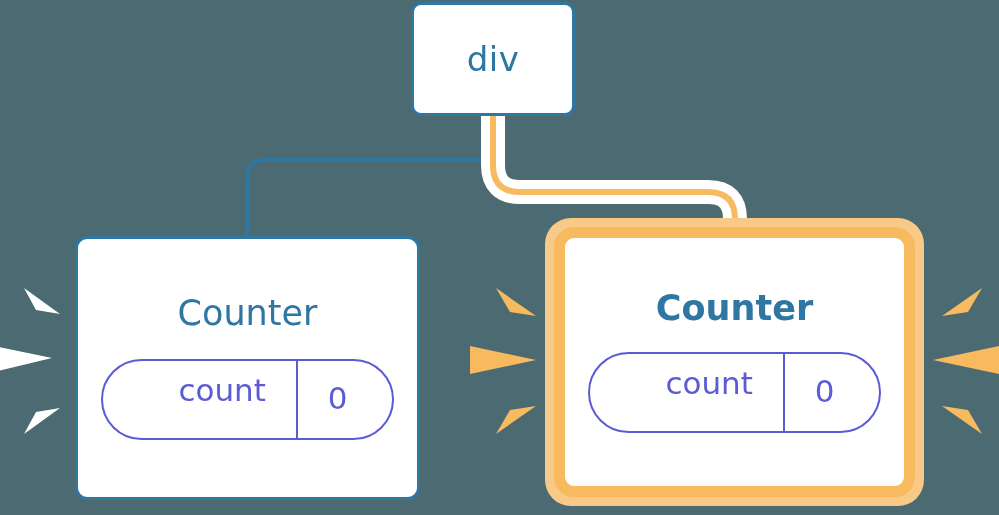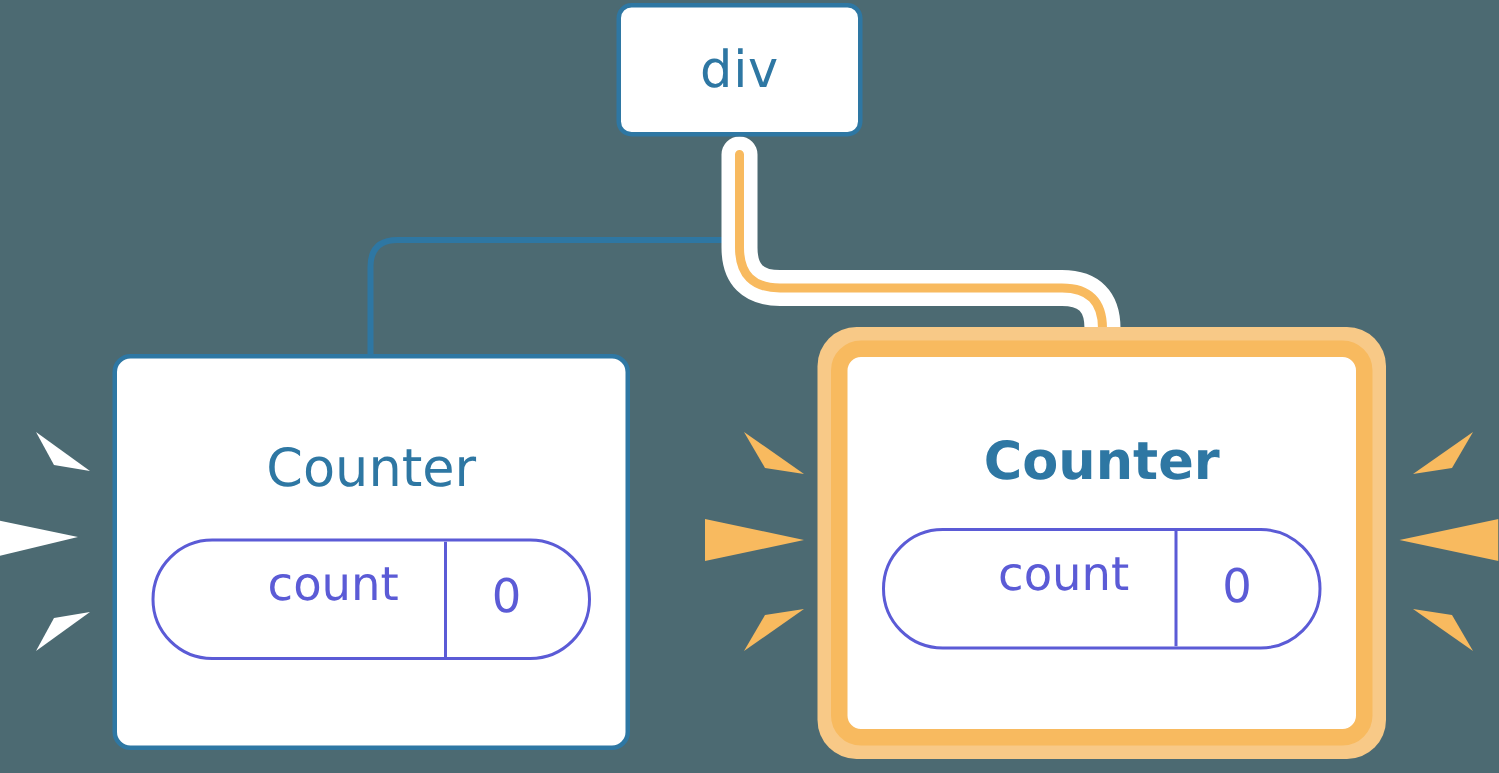--- a/index.html
+++ b/index.html
@@ -38,21 +38,21 @@
     flex-direction: column;
     align-items: center;
     justify-content: center;
   }
 
   
   #node-div {
     left: 411px;
     top: 2px;
     width: 164px;
-    height: 89px;
+    height: 114px;
     border: 3px solid #2e77a3;
     border-radius: 10px;
     z-index: 5;
   }
   #node-div .node-title {
     font-size: 34px;
     font-weight: 400;
     color: #2e77a3;
     letter-spacing: 0.5px;
     line-height: 1;

